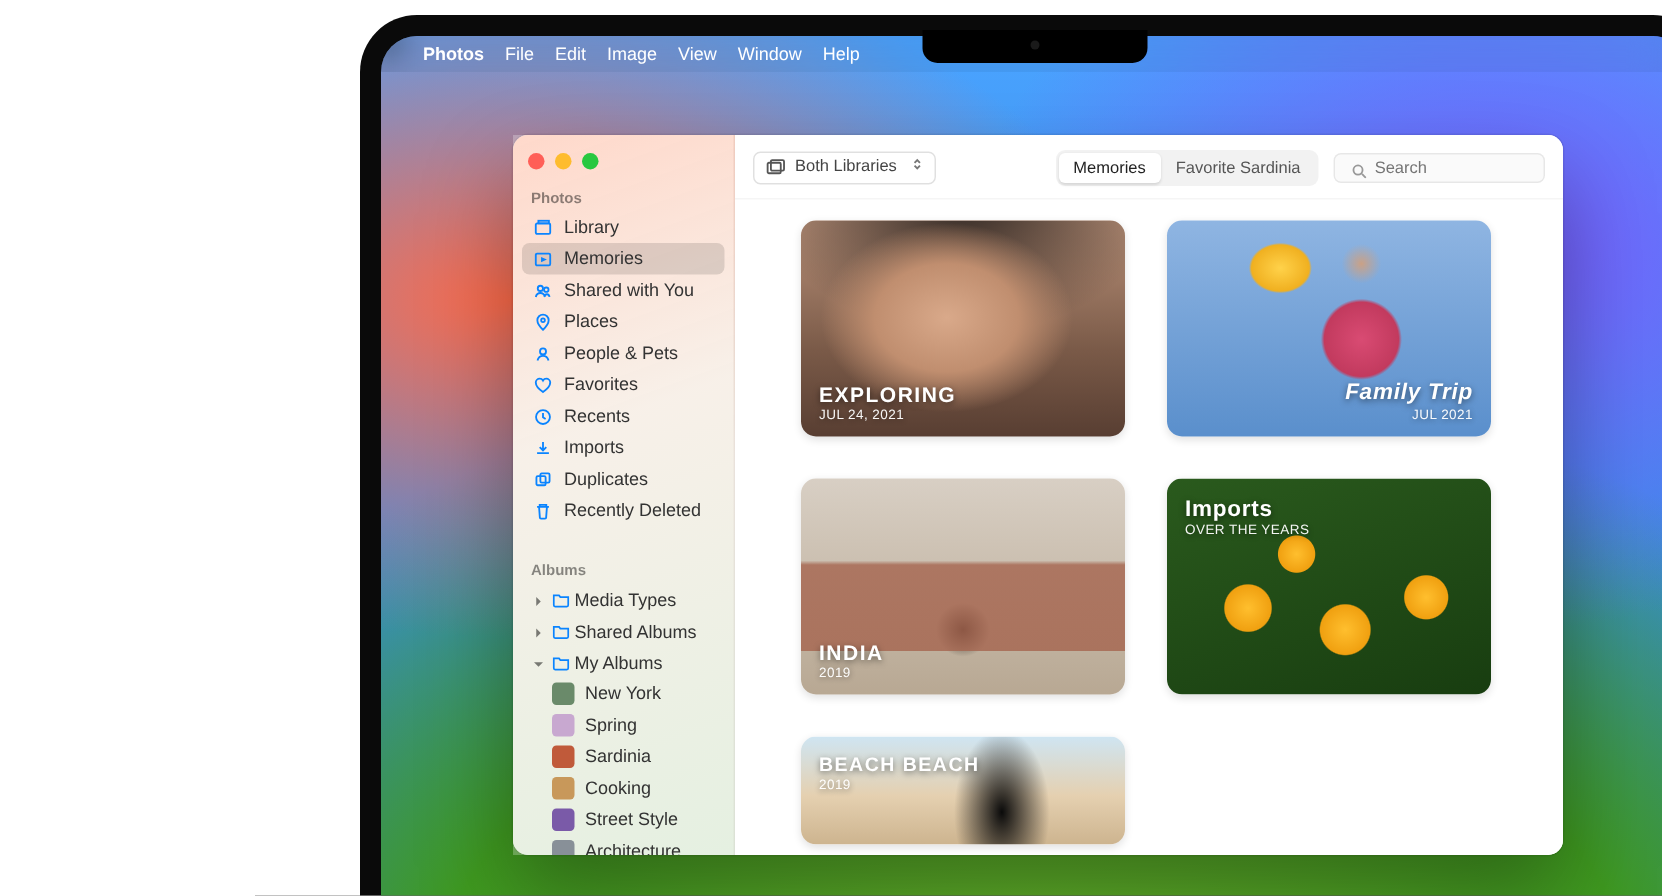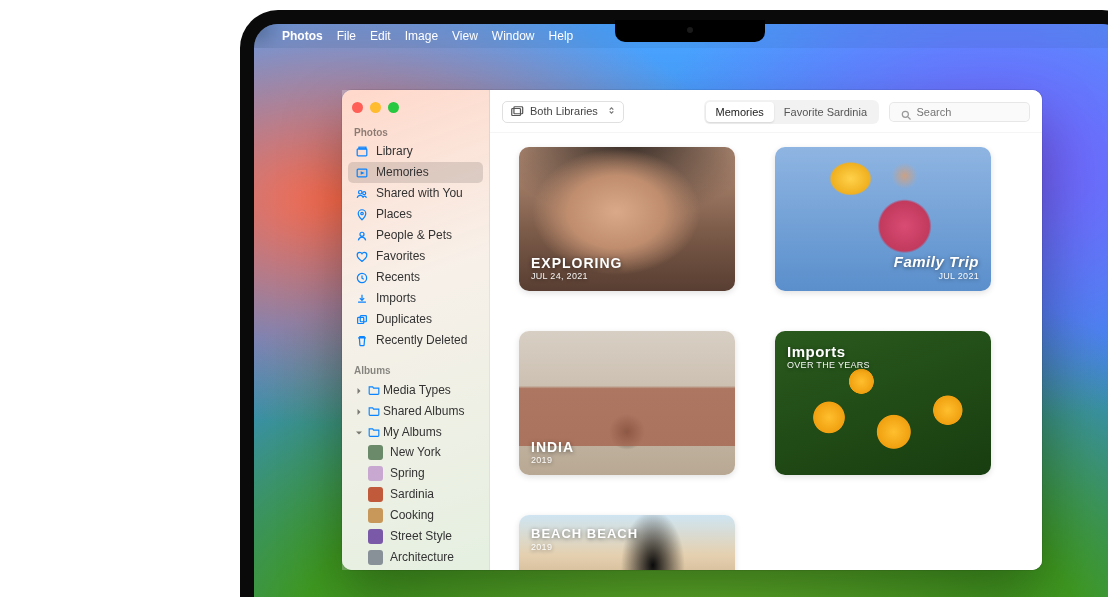--- a/index.html
+++ b/index.html
@@ -35,21 +35,21 @@
 .toolbar{display:flex;align-items:center;gap:10px;padding:10px 12px 8px;border-bottom:1px solid rgba(0,0,0,.04)}
 .lib-select{display:flex;align-items:flex-start;gap:6px;border:1px solid rgba(0,0,0,.12);border-radius:5px;padding:3px 7px;font-size:11px;color:#444}
 .lib-select .ic{width:14px;height:14px;display:flex;color:#555}
 .lib-select .chev{width:9px;height:9px;color:#777;margin-left:3px}
 .seg{margin-left:auto;display:flex;background:rgba(0,0,0,.05);border-radius:6px;padding:2px;font-size:11px}
 .seg div{padding:4px 10px;border-radius:4px;color:#555;white-space:nowrap}
 .seg .on{background:#fff;color:#222;box-shadow:0 1px 2px rgba(0,0,0,.12)}
 .search{display:flex;align-items:center;gap:5px;border:1px solid rgba(0,0,0,.08);background:rgba(0,0,0,.02);border-radius:5px;padding:3px 11px;width:141px}
 .search .ic{width:12px;height:12px;color:#999}
 .search input{border:none;outline:none;background:transparent;font-size:11px;width:100%;color:#555}
-.grid{flex:1;overflow:hidden;padding:14px 30px 0 29px;display:grid;grid-template-columns:repeat(2,216px);grid-auto-rows:144px;gap:40px;align-content:start}
+.grid{flex:1;overflow:hidden;padding:14px 30px 0 44px;display:grid;grid-template-columns:repeat(2,216px);grid-auto-rows:144px;gap:28px;align-content:start}
 .card{position:relative;width:216px;height:144px;border-radius:10px;overflow:hidden;box-shadow:0 2px 6px rgba(0,0,0,.12)}
 .card .txt{position:absolute;color:#fff;text-shadow:0 1px 4px rgba(0,0,0,.5);line-height:1.15}
 .card .title{font-weight:700;letter-spacing:.5px}
 .card .sub{font-size:9px;opacity:.95;letter-spacing:.3px}
 
 .c-exploring{background:linear-gradient(180deg,#b89078 0%,#7a5a48 60%,#583e32 100%)}
 .c-exploring::before{content:"";position:absolute;inset:0;background:
   radial-gradient(ellipse 120px 90px at 45% 45%, #d9a98a 0%, #c08e6f 40%, rgba(0,0,0,0) 70%),
   radial-gradient(ellipse 220px 150px at 50% -10%, #2c2420 0%, rgba(0,0,0,0) 60%)}
 .c-exploring .txt{left:12px;bottom:10px}
@@ -203,21 +203,21 @@
               <div class="item">
                 <span class="ic">
                   <svg viewBox="0 0 16 16" fill="none" stroke="currentColor" stroke-width="1.4">
                     <path d="M3.5 4.5h9M5.5 4.5V3h5v1.5M5 4.5l.6 8c0 .5.4.9.9.9h3c.5 0 .9-.4.9-.9l.6-8"></path>
                   </svg>
                 </span>
                 <span class="lbl">Recently Deleted</span>
               </div>
             </div>
 
-          <div class="section-title" style="margin-top:10px">Albums</div>
+          <div class="section-title" style="margin-top:20px">Albums</div>
           <div id="album-groups">
               <div class="item disclose">
                 <span class="chev"><svg viewBox="0 0 10 10" fill="currentColor">
                     <path d="M3.5 2l3 3-3 3z"></path>
                   </svg></span>
                 <span class="ic" style="color:#0a84ff">
                   <svg viewBox="0 0 16 16" fill="none" stroke="currentColor" stroke-width="1.3">
                     <path d="M2.5 4.5h4l1 1.3h6v6.2c0 .5-.4 1-1 1h-9c-.6 0-1-.5-1-1V4.5z"></path>
                   </svg>
                 </span>

